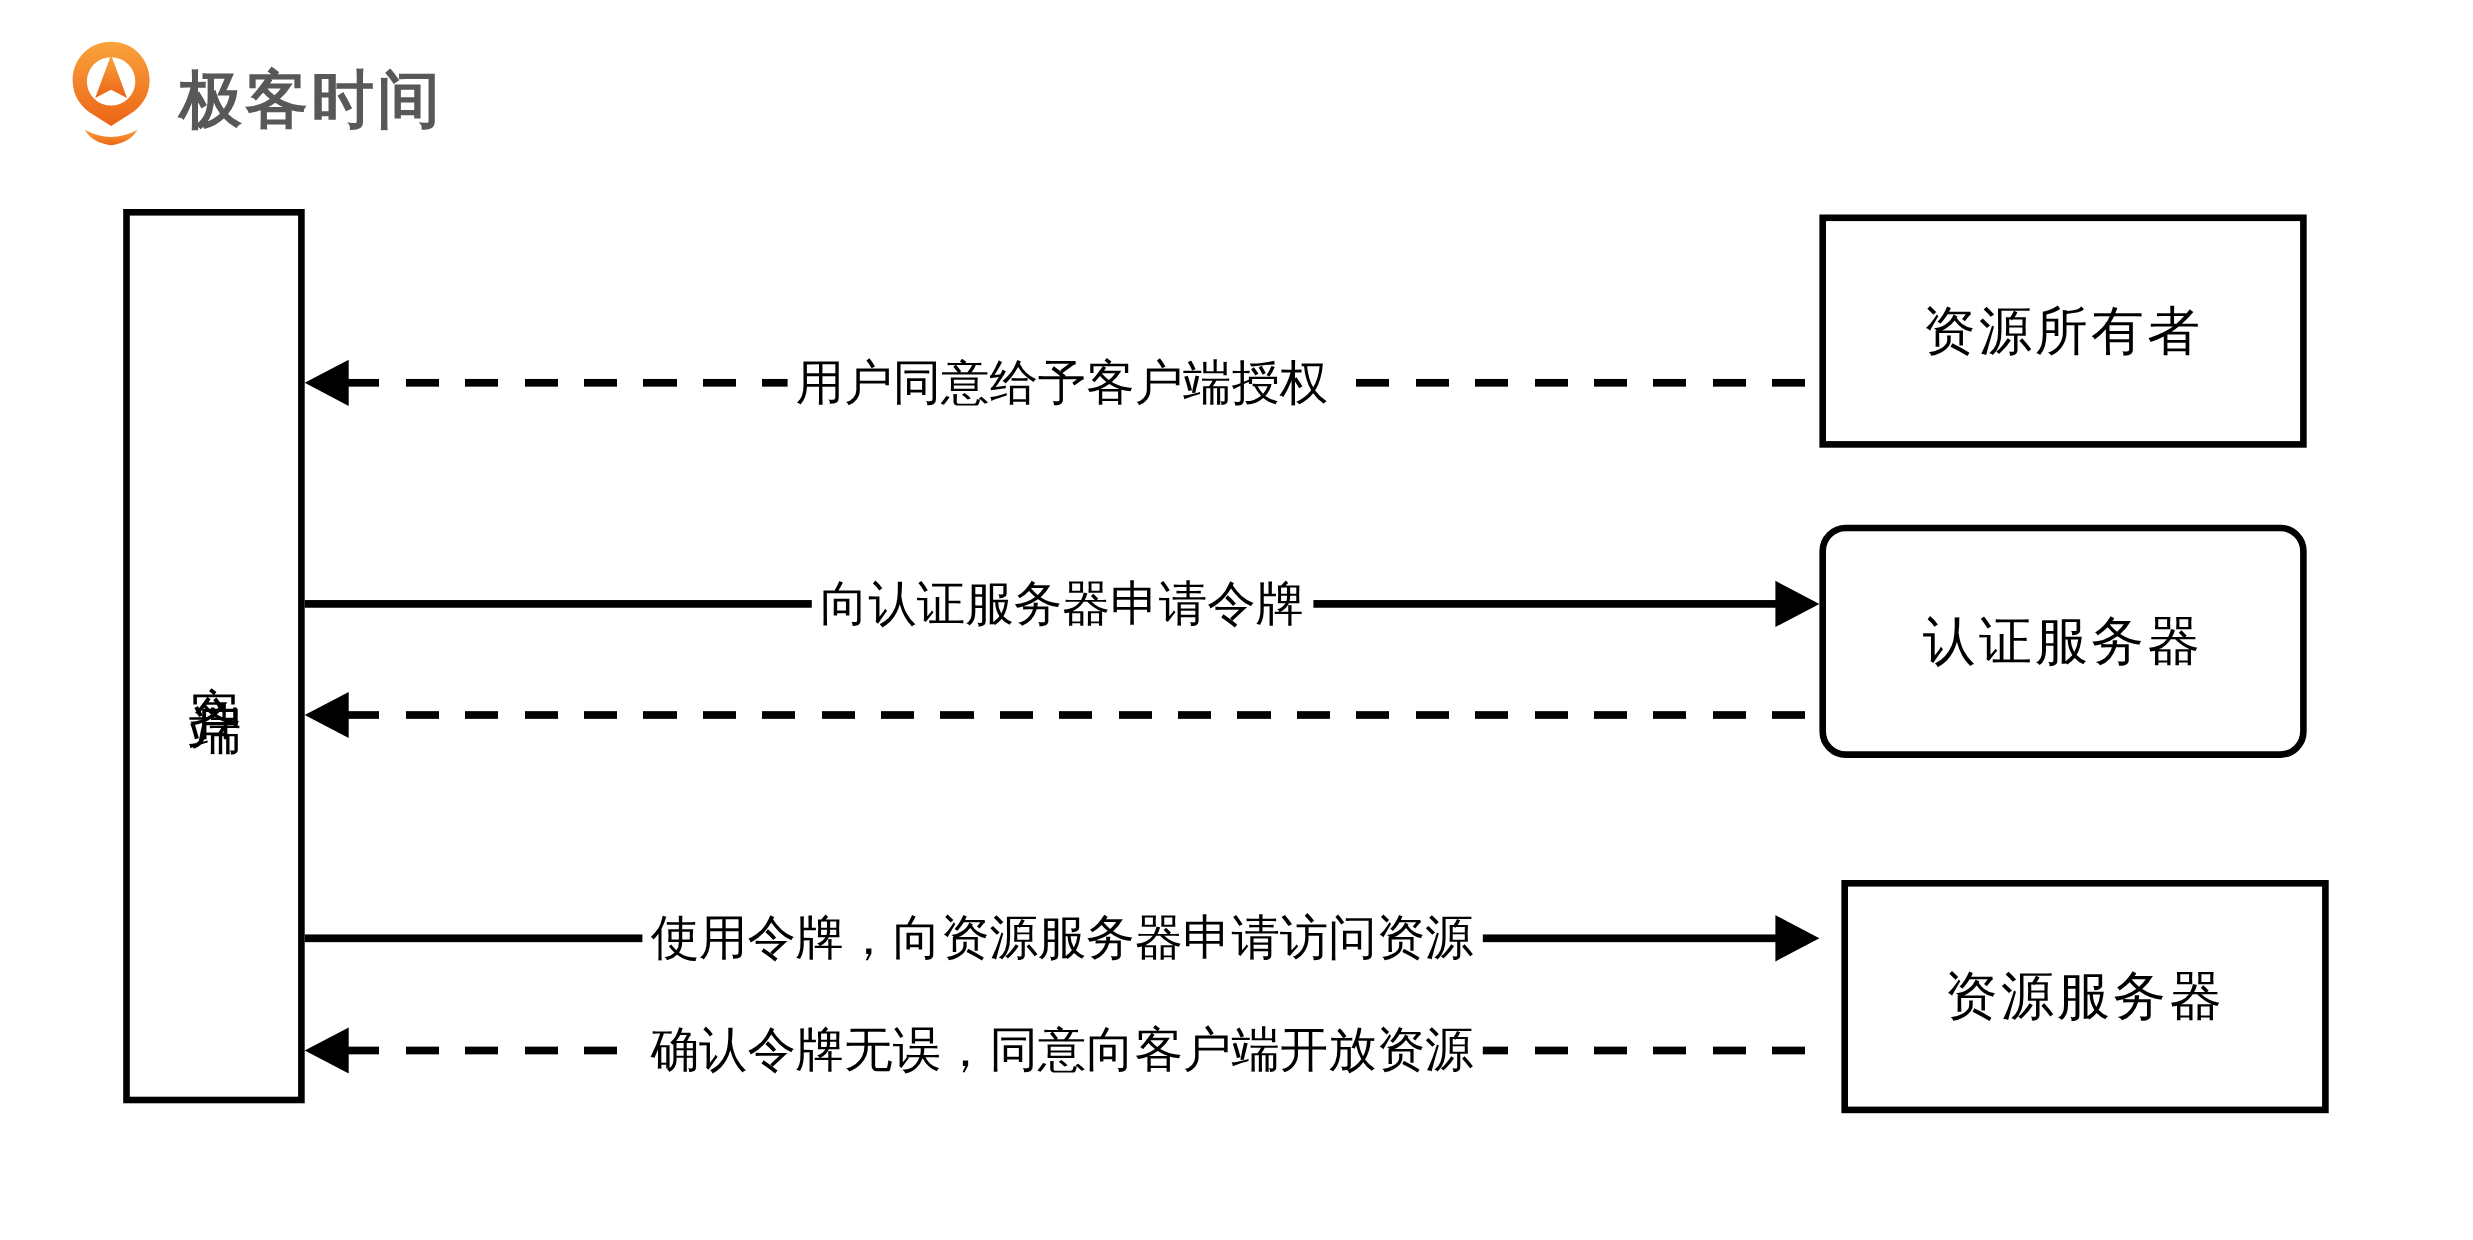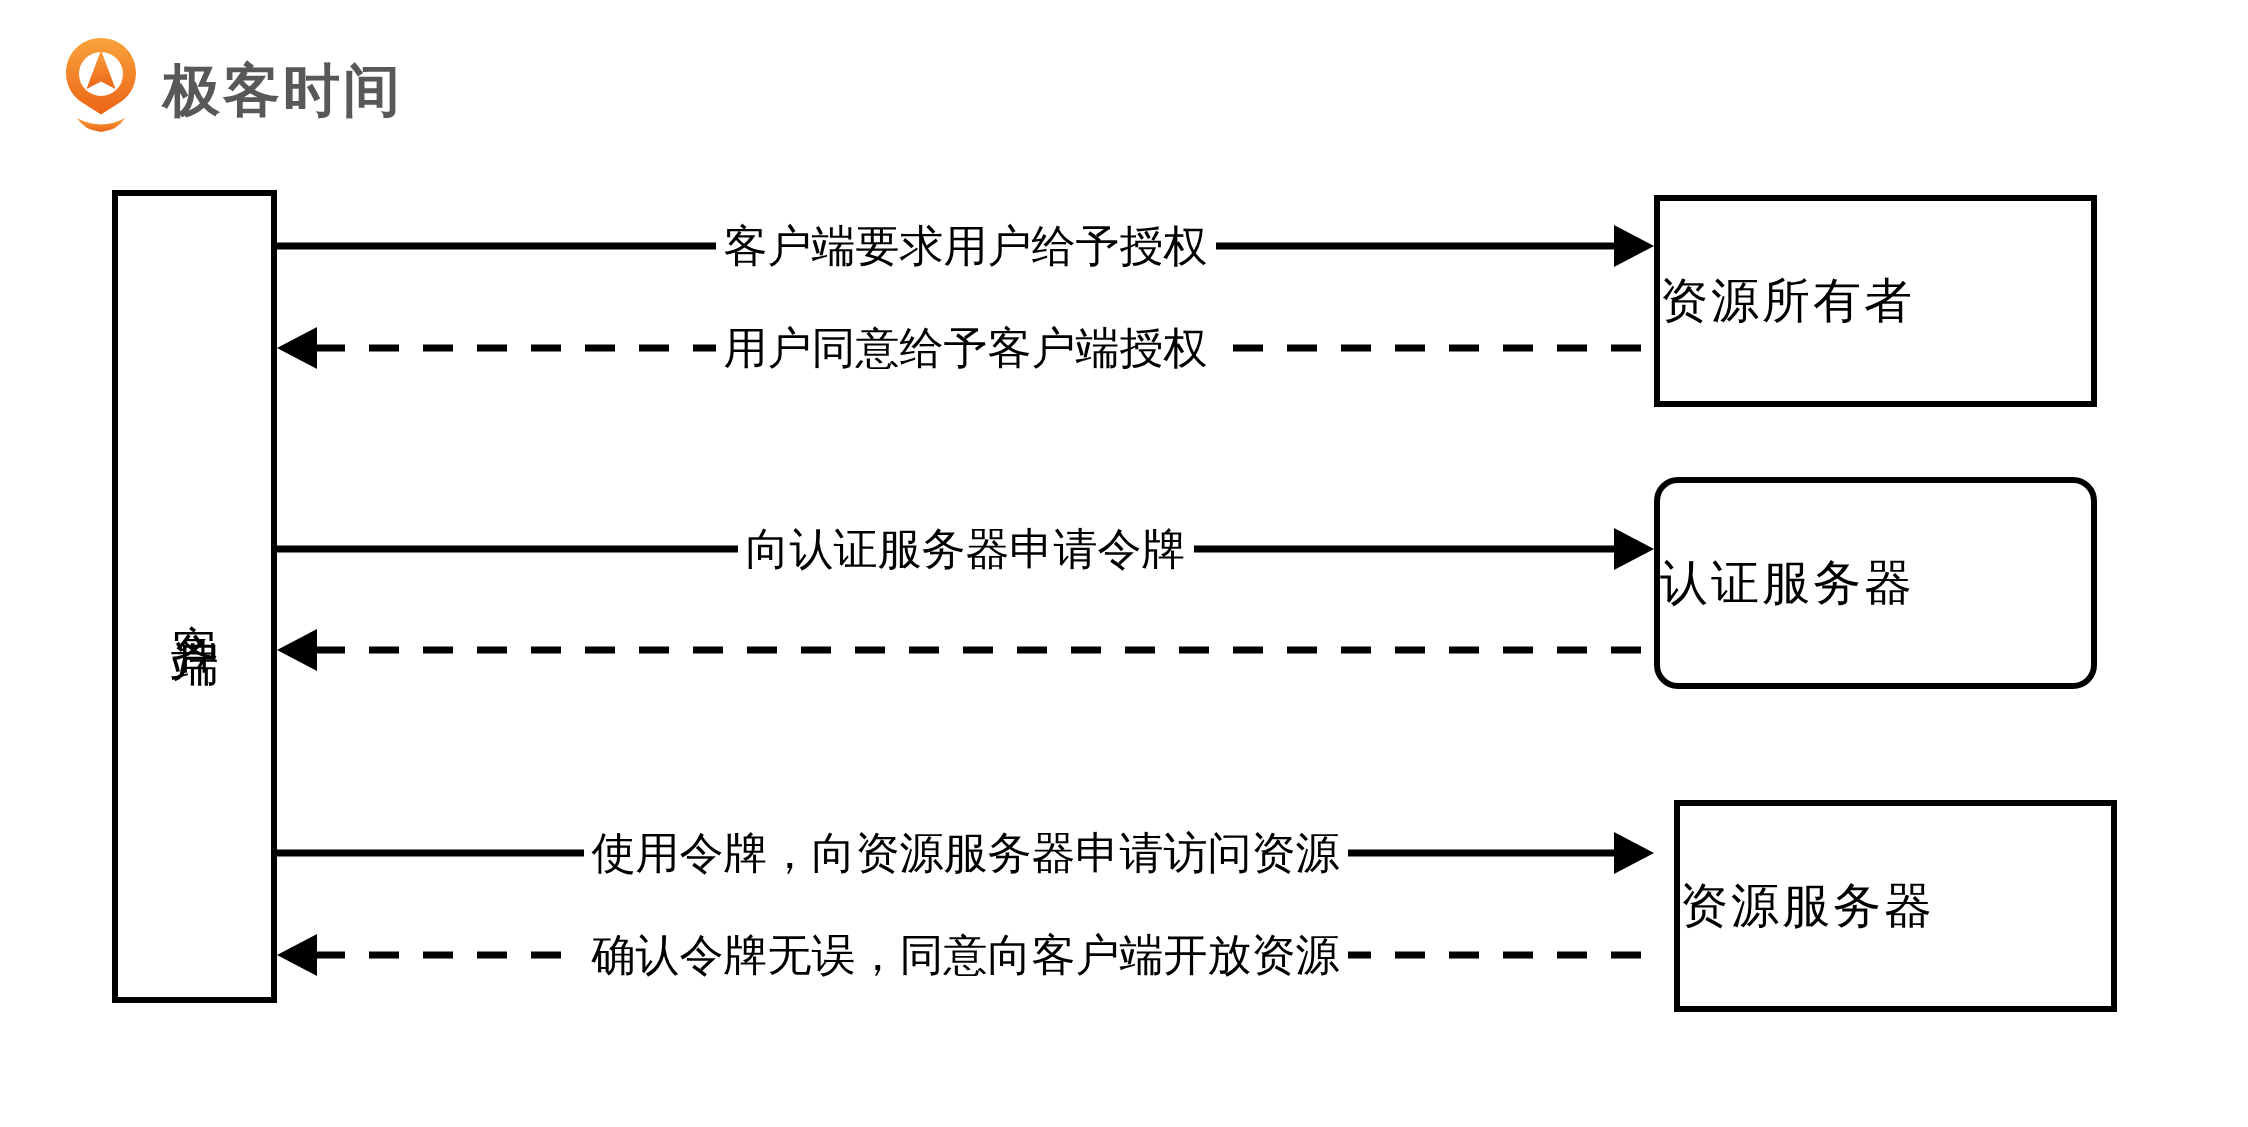--- a/index.html
+++ b/index.html
@@ -16,21 +16,21 @@
     border:6px solid #000; box-sizing:border-box;
     display:flex; align-items:center; justify-content:center; background:#fff;
   }
   .client-label {
     writing-mode:vertical-rl; text-orientation:upright;
     font-size:48px; letter-spacing:8px; line-height:1.1;
   }
   .entity-box {
     position:absolute; left:1654px; width:443px; height:212px;
     border:6px solid #000; box-sizing:border-box; background:#fff;
-    display:flex; align-items:center; 
+    display:flex; align-items:center; justify-content:center;
     font-size:48px; letter-spacing:3px;
   }
   .entity-1 { top:195px; }
   .entity-2 { top:477px;border-radius:24px; }
   .entity-3 { top:800px;margin-left:20px; }
   
   .arrow { position:absolute; left:277px; width:1377px; height:44px; }
   .arrow .line { position:absolute; top:50%; transform:translateY(-50%); height:7px; }
   .arrow.solid  .line { left:0; right:36px; background:#000; }
   .arrow.dashed .line { left:38px; right:0;
@@ -86,25 +86,20 @@
   <div class="entity-box entity-1">
     <span>资源所有者</span>
   </div>
   <div class="entity-box entity-2">
     <span>认证服务器</span>
   </div>
   <div class="entity-box entity-3">
     <span>资源服务器</span>
   </div>
 
-  <div class="arrow solid arrow-1s">
-    <span class="line"></span>
-    <span class="head-right"></span>
-    <span class="arrow-label">客户端要求用户给予授权</span>
-  </div>
   <div class="arrow solid arrow-2s">
     <span class="line"></span>
     <span class="head-right"></span>
     <span class="arrow-label">向认证服务器申请令牌</span>
   </div>
 
   <div class="arrow dashed arrow-1d">
     <span class="line"></span>
     <span class="head-left"></span>
     <span class="arrow-label">用户同意给予客户端授权</span>

